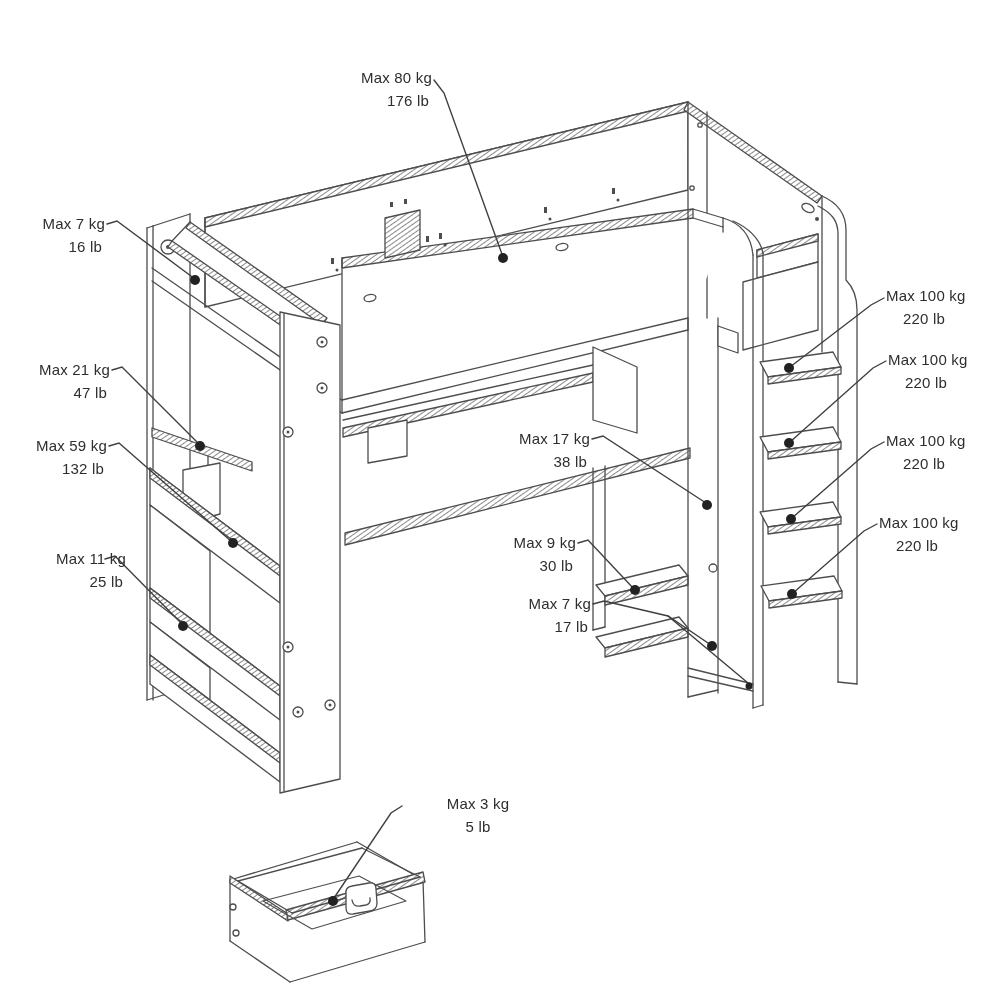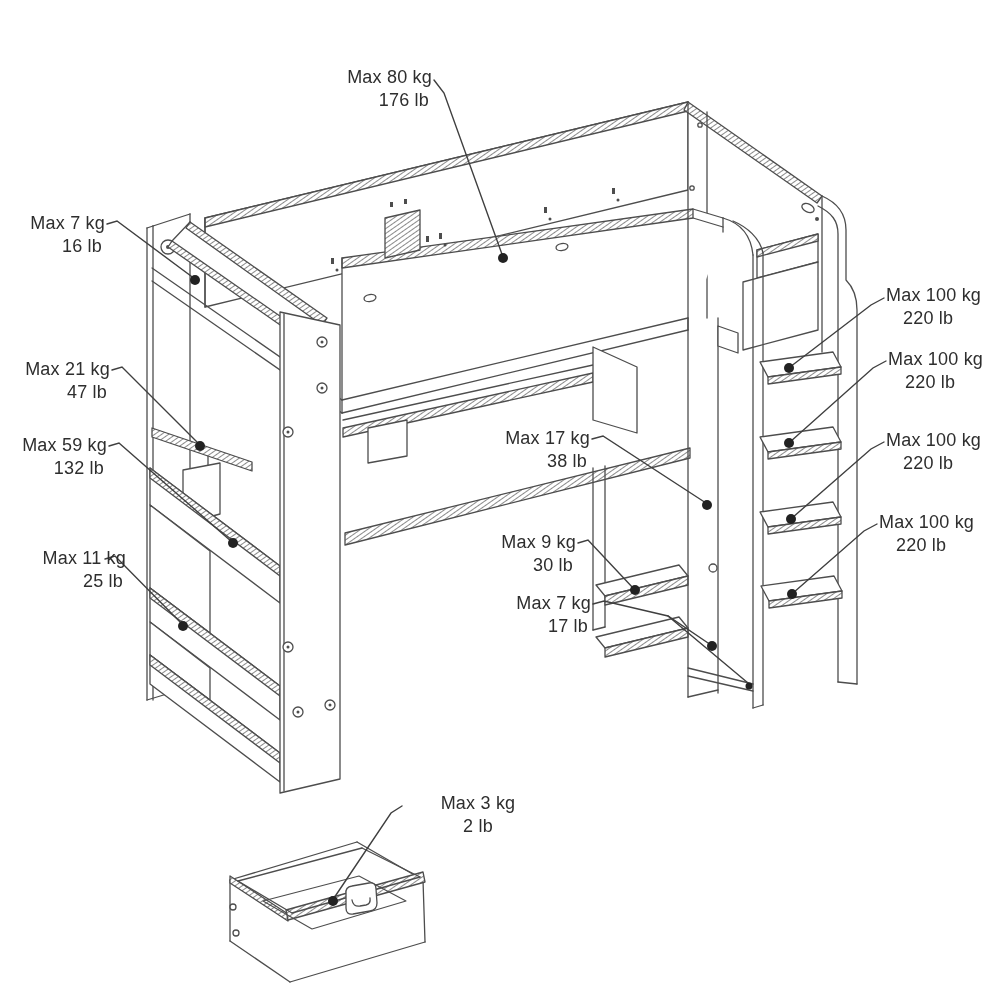--- a/index.html
+++ b/index.html
@@ -3,21 +3,21 @@
 <meta charset="utf-8">
 <style>
   html,body{margin:0;padding:0;background:#fff;}
   #page{
     position:relative;width:984px;height:984px;background:#fff;overflow:hidden;
     font-family:"Liberation Sans",sans-serif;
   }
   #drawing{position:absolute;left:0;top:0;}
   .label{
     position:absolute;
-    font-size:18px;line-height:23px;color:#2e2e2e;white-space:nowrap;
+    font-size:15px;line-height:23px;color:#2e2e2e;white-space:nowrap;
     letter-spacing:0.2px;
   }
   .label div{pointer-events:none;}
   .label.align-right{text-align:right;}
   .label.align-right .l2{padding-right:3px;}
   .label.align-left{text-align:left;}
   .label.align-left .l2{padding-left:17px;}
   .label.align-center{text-align:center;}
 </style>
 </head>
@@ -305,16 +305,16 @@
       <div class="label align-left" style="left: 886px; top: 429px; width: 130px;">
         <div class="l1">Max 100 kg</div>
         <div class="l2">220 lb</div>
       </div>
       <div class="label align-left" style="left: 879px; top: 511px; width: 130px;">
         <div class="l1">Max 100 kg</div>
         <div class="l2">220 lb</div>
       </div>
       <div class="label align-center" style="left: 398px; top: 792px; width: 96px; margin-left: 32px;">
         <div class="l1">Max 3 kg</div>
-        <div class="l2">2 lb</div>
+        <div class="l2">5 lb</div>
       </div>
     </div>
 </div>
 
 </body></html>

